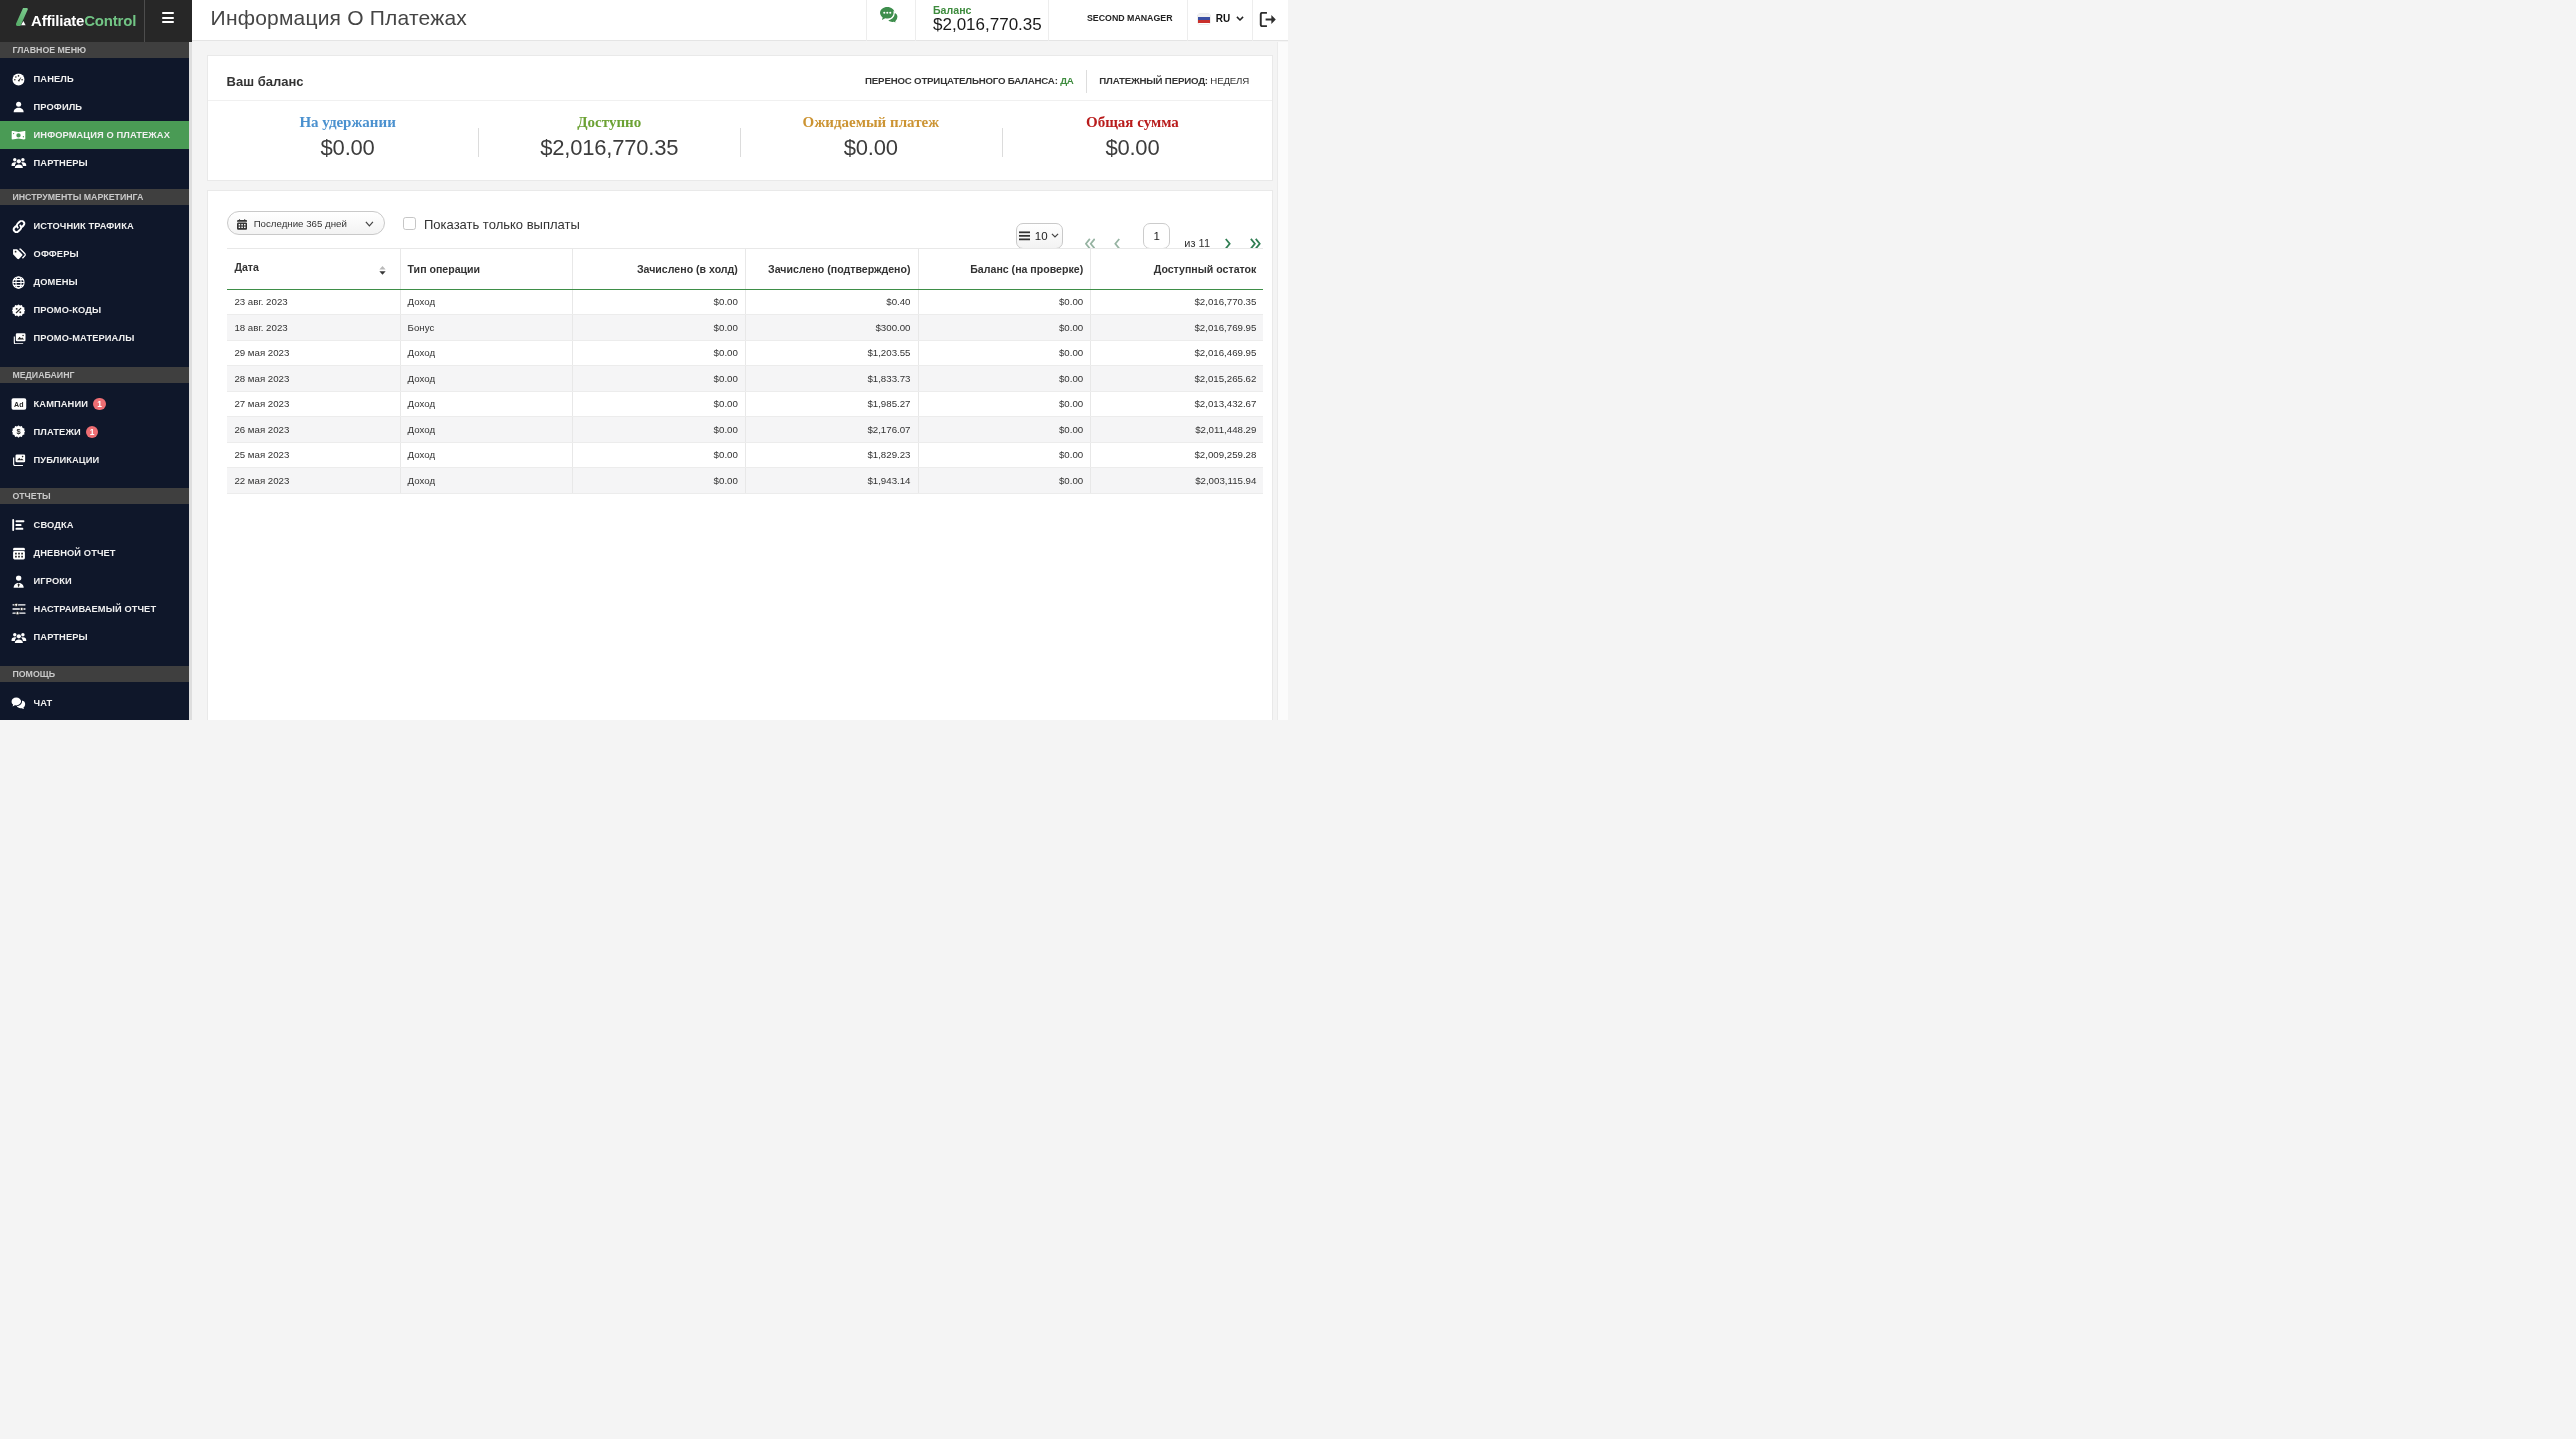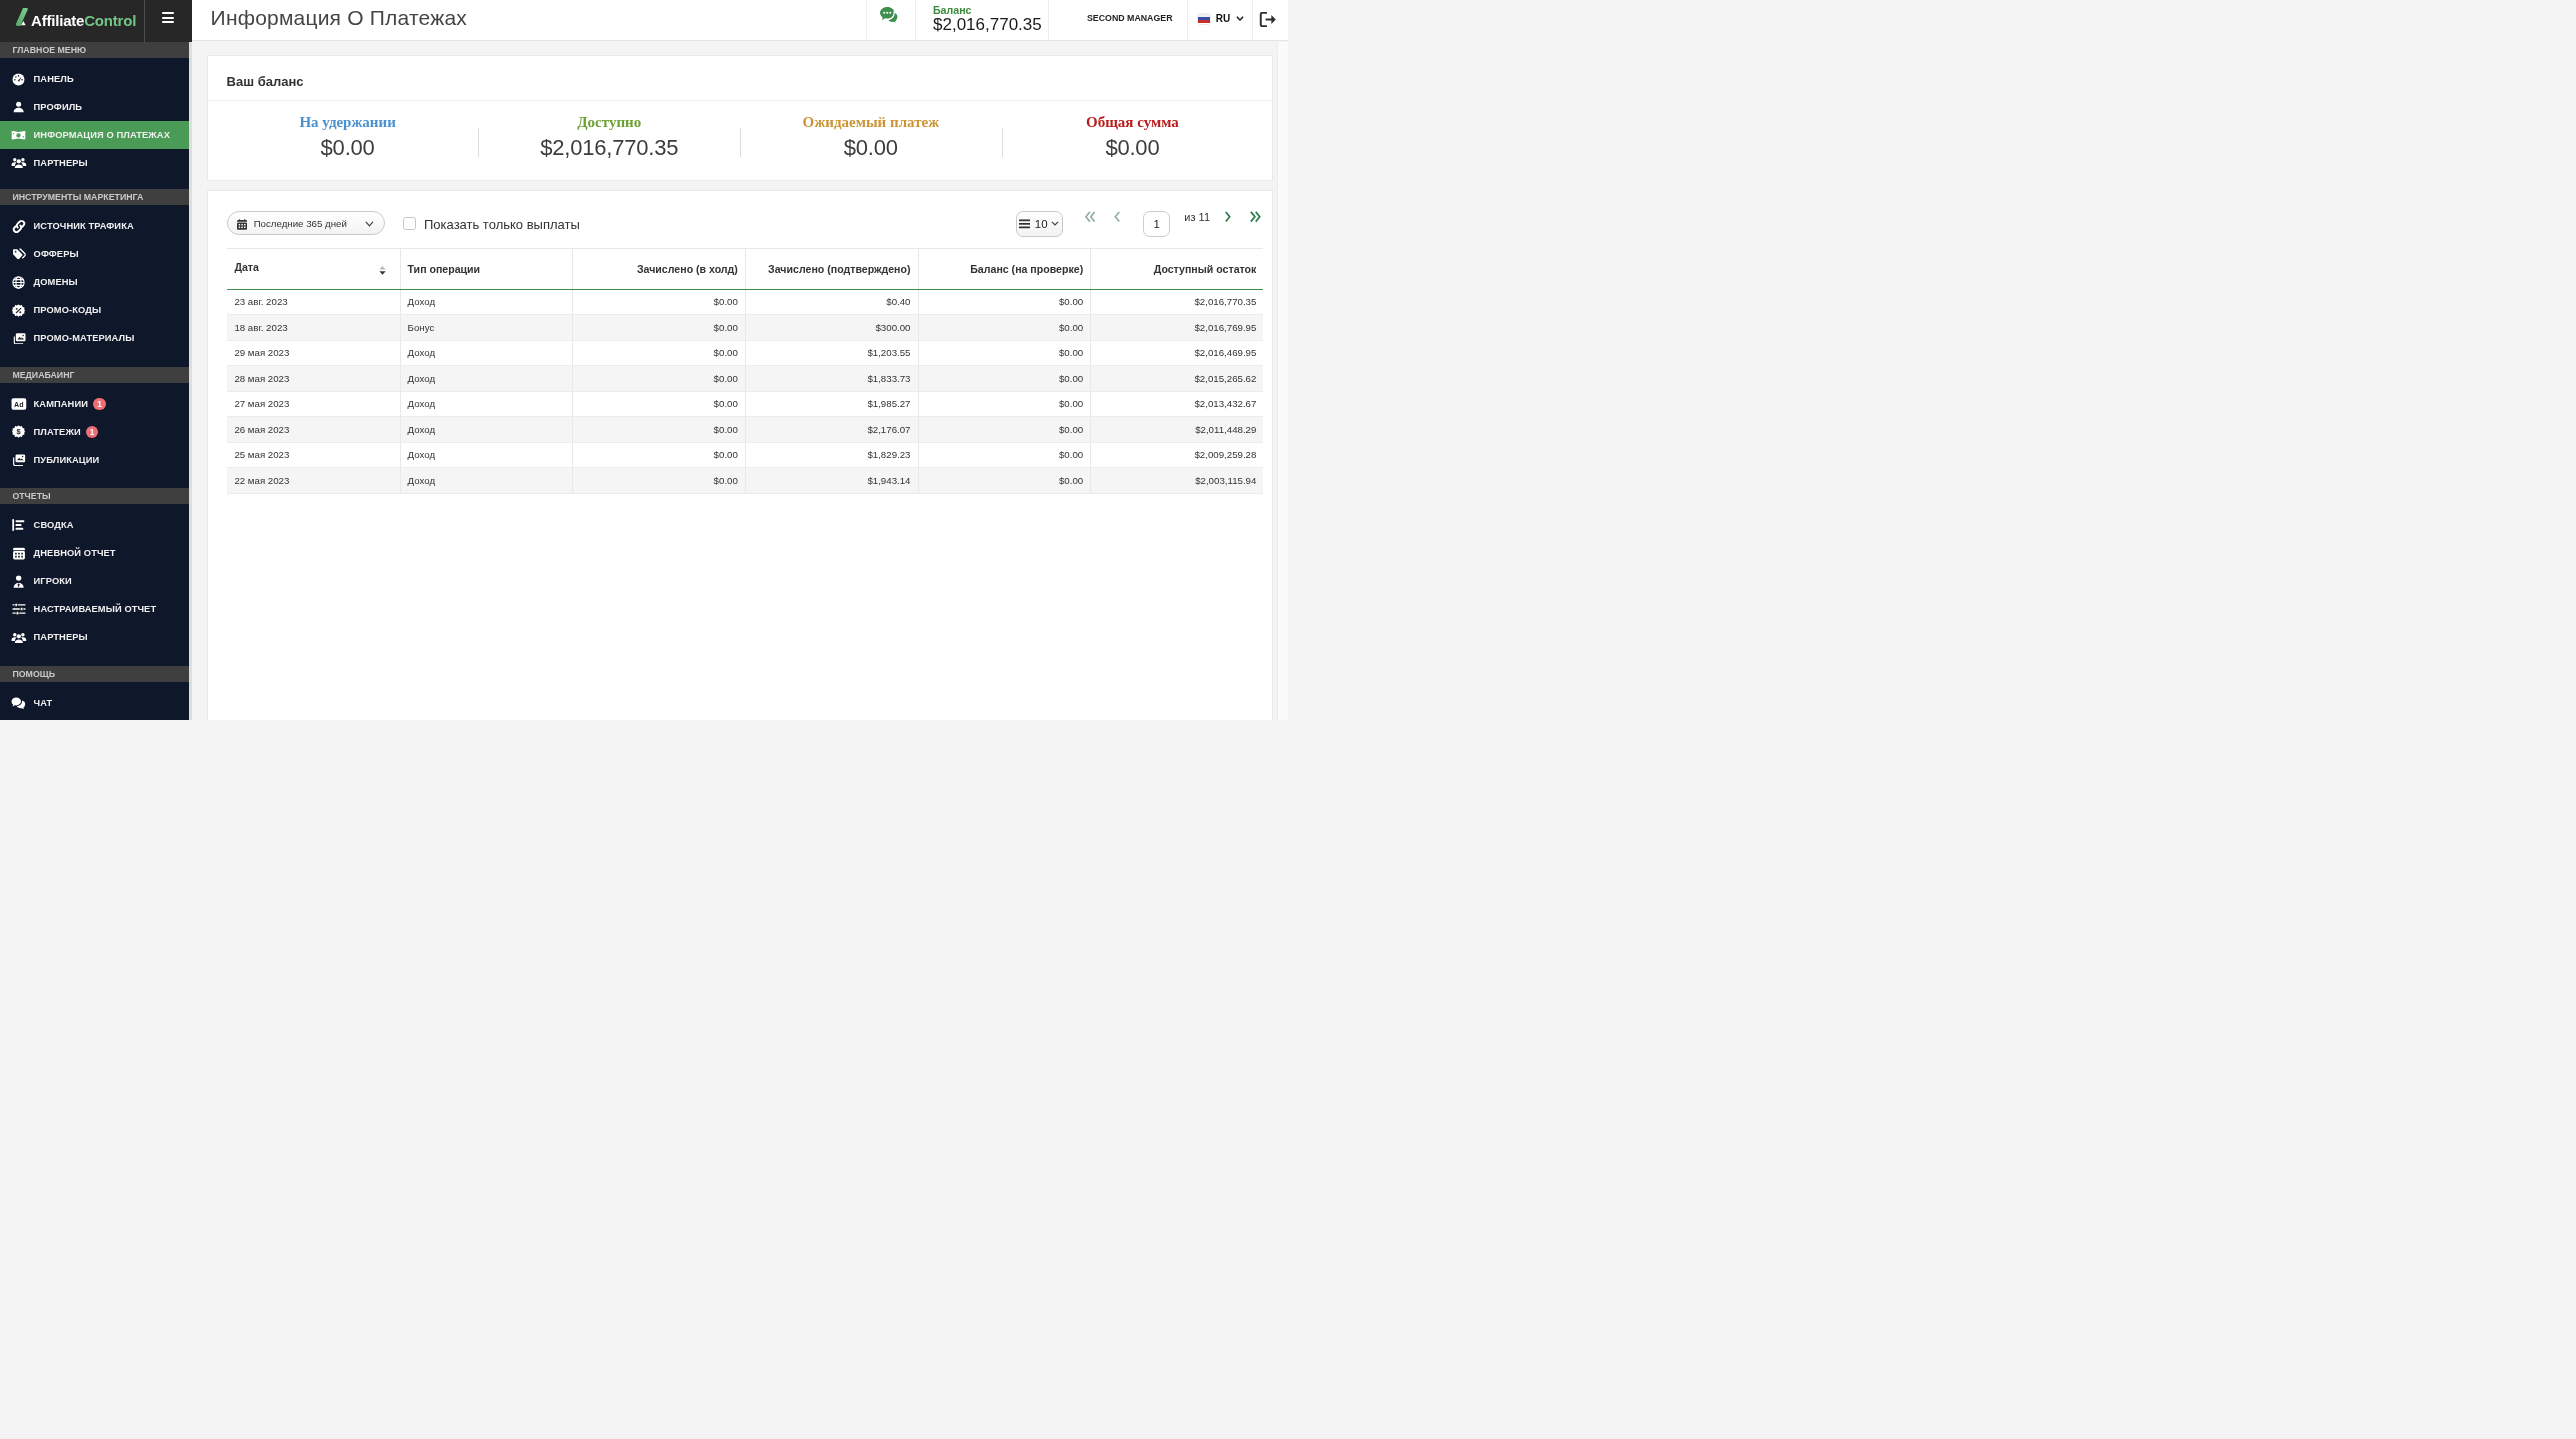--- a/index.html
+++ b/index.html
@@ -65,21 +65,21 @@
 
 .datebtn { position:absolute; left:18.6px; top:20.3px; width:158px; height:24px; border:0.9px solid #c9c9c9; border-radius:12px; background:linear-gradient(#fff,#f3f3f3); display:flex; align-items:center; }
 .datebtn .cal { margin-left:9.7px; height:12.4px; }
 .datebtn .txt { margin-left:6.2px; font-size:9.7px; color:#333; }
 .datebtn .chev { position:absolute; right:9.7px; top:8.8px; }
 .cbwrap { position:absolute; left:195px; top:26px; height:14px; }
 .cbx { position:absolute; left:0; top:0; width:13.3px; height:13.3px; border:1.8px solid #c6c6c6; border-radius:2.7px; background:#fff; }
 .cbxlab { position:absolute; left:21px; top:0.9px; font-size:13px; color:#333; white-space:nowrap; line-height:13.3px; }
 .filterrow { position:absolute; left:0; top:0; right:0; height:62px; }
 
-.pgwrap { position:absolute; right:11.5px; top:20px; height:26px; display:flex; align-items:flex-start;gap:8px; }
+.pgwrap { position:absolute; right:11.5px; top:32px; height:26px; display:flex; align-items:flex-end;gap:8px; }
 .perpage { width:47px; height:26px; border:0.9px solid #c9c9c9; border-radius:7px; background:linear-gradient(#fff,#f3f3f3); display:flex; align-items:center; justify-content:center; }
 .perpage .n { font-size:11.5px; margin:0 3.5px 0 4.4px; color:#222; }
 .pg-ch { display:flex; align-items:center; }
 .pageinput { width:27px; height:26px; border:0.9px solid #ccc; border-radius:7px; background:#fff; text-align:center; line-height:24px; font-size:11.5px; color:#222; }
 .pgof { font-size:11px; color:#333; margin:0 6.2px; }
 
 .tbl { position:absolute; left:19.4px; top:57px; border-collapse:collapse; table-layout:fixed; width:1036px; }
 .tbl th { height:26px; font-size:10.6px; font-weight:700; color:#333; border-top:0.9px solid #e8e8e8; border-bottom:1.8px solid #3e8e47; padding:12px 7px; vertical-align:middle; }
 .tbl th, .tbl td { border-left:0.9px solid #e8e8e8; }
 .tbl th:first-child, .tbl td:first-child { border-left:none; }
@@ -425,20 +425,21 @@
   </div>
   <div class="logout"><svg width="20.3" height="15" viewBox="0 0 21 17">
         <path d="M8 1 L2.6 1 a1.6 1.6 0 0 0-1.6 1.6 L1 14.4 a1.6 1.6 0 0 0 1.6 1.6 L8 16" fill="none" stroke="#2e2e2e" stroke-width="2.2"></path>
         <path d="M13 3.5 L18 8.5 L13 13.5 Z M6.5 7.4 L14 7.4 L14 9.6 L6.5 9.6 Z" fill="#2e2e2e"></path>
       </svg></div>
 </div>
 
 <div class="card card1">
   <div class="c1-head">
     <div class="c1-title">Ваш баланс</div>
+    <div class="c1-meta">ПЕРЕНОС ОТРИЦАТЕЛЬНОГО БАЛАНСА: <span class="grn">ДА</span><span class="msep"></span>ПЛАТЕЖНЫЙ ПЕРИОД: <span class="thin">НЕДЕЛЯ</span></div>
   </div>
   <div class="balrow">
     <div class="balcol">
         <div class="lab blue">На удержании</div>
         <div class="val">$0.00</div>
       </div>
     <div class="balcol">
         <div class="vsep"></div>
         <div class="lab green">Доступно</div>
         <div class="val">$2,016,770.35</div>

